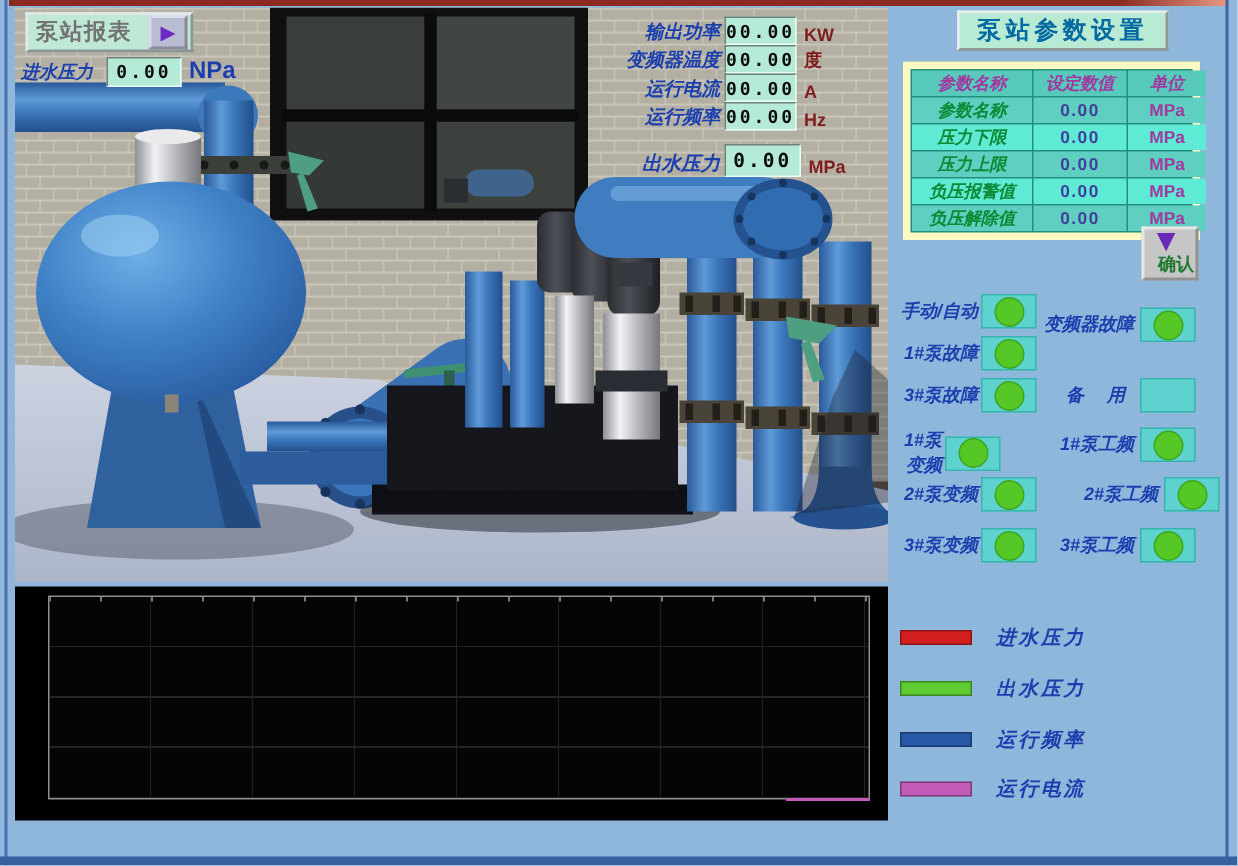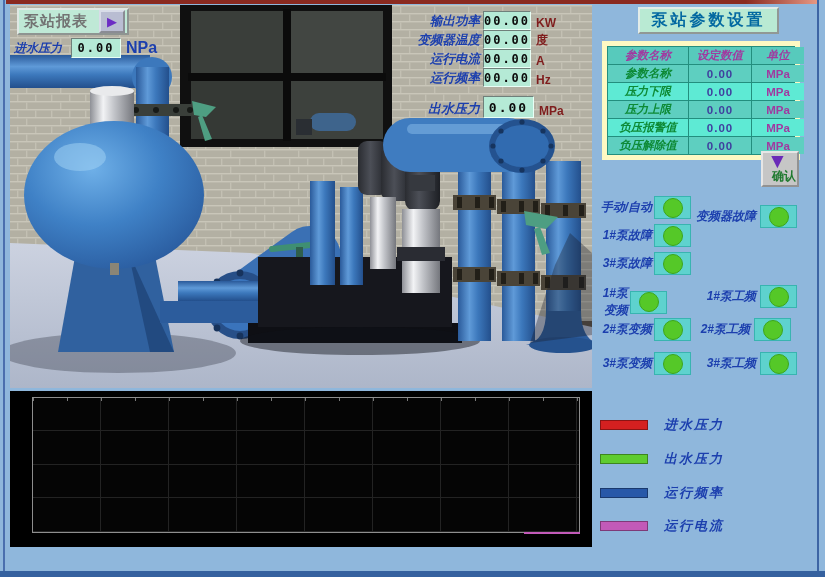--- a/index.html
+++ b/index.html
@@ -375,40 +375,44 @@
     <span class="sbox" style="margin-left:2px">
         <span class="lamp"></span>
       </span>
   </div>
   <div class="sitem" style="left:592px;top:252px">
     <span class="slabel" style="width:60px">3#泵故障</span>
     <span class="sbox" style="margin-left:2px">
         <span class="lamp"></span>
       </span>
   </div>
+  <div class="sitem" style="left:690px;top:252px">
+    <span class="slabel" style="width:66px;letter-spacing:6px">备  用</span>
+    <span class="sbox" style="margin-left:4px"></span>
+  </div>
   <div class="sitem" style="left:592px;top:285px">
     <span class="slabel" style="width:36px">1#泵变频</span>
     <span class="sbox" style="margin-left:2px">
         <span class="lamp"></span>
       </span>
   </div>
   <div class="sitem" style="left:690px;top:285px">
     <span class="slabel" style="width:66px">1#泵工频</span>
     <span class="sbox" style="margin-left:4px">
         <span class="lamp"></span>
       </span>
   </div>
   <div class="sitem" style="left:592px;top:318px">
     <span class="slabel" style="width:60px">2#泵变频</span>
     <span class="sbox" style="margin-left:2px">
         <span class="lamp"></span>
       </span>
   </div>
   <div class="sitem" style="left:690px;top:318px">
-    <span class="slabel" style="width:60px">2#泵工频</span>
+    <span class="slabel" style="width:82px">2#泵工频</span>
     <span class="sbox" style="margin-left:4px">
         <span class="lamp"></span>
       </span>
   </div>
   <div class="sitem" style="left:592px;top:352px">
     <span class="slabel" style="width:60px">3#泵变频</span>
     <span class="sbox" style="margin-left:2px">
         <span class="lamp"></span>
       </span>
   </div>

